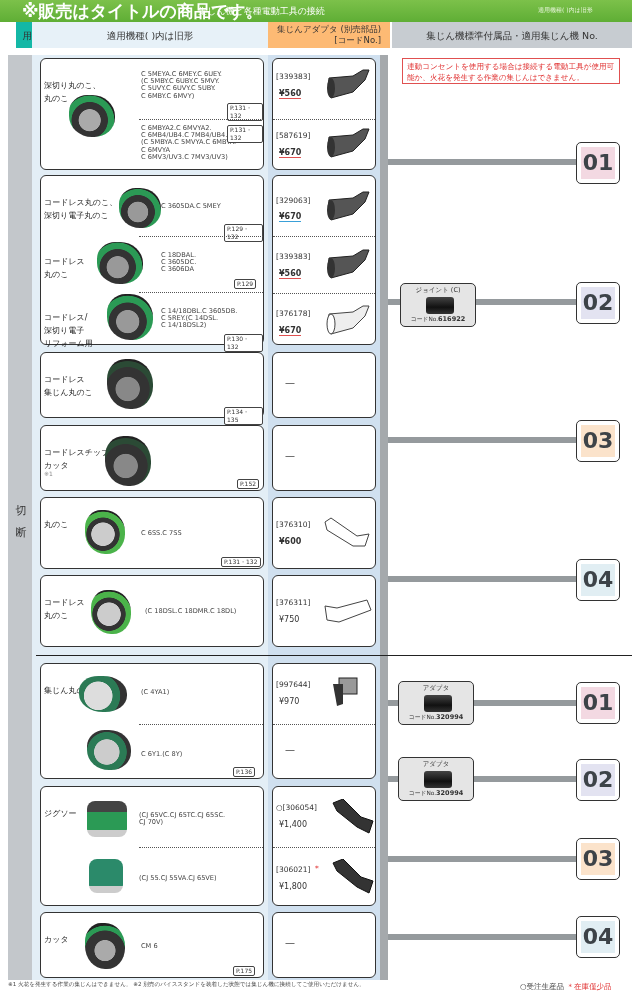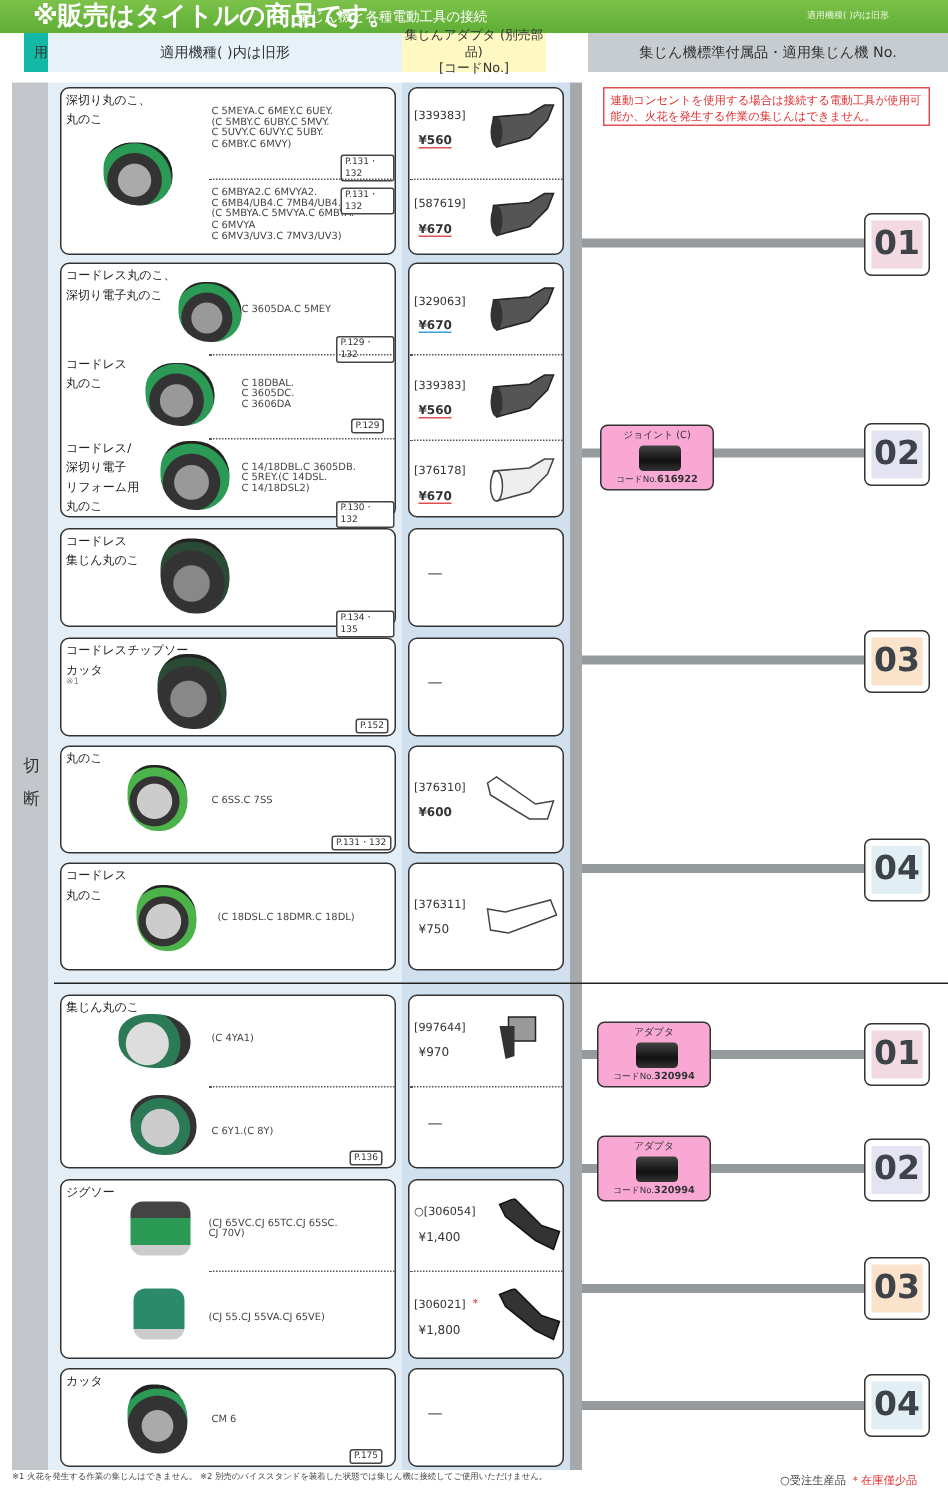--- a/index.html
+++ b/index.html
@@ -7,48 +7,48 @@
   .abs{position:absolute;}
   
   #titlebar{left:0;top:0;width:632px;height:22px;background:linear-gradient(#7cc14a,#5fae35);}
   #title-main{left:22px;top:0;font-size:17px;color:#fff;font-weight:bold;line-height:22px;white-space:nowrap;}
   #title-sub{left:198px;top:5px;font-size:9px;color:#fff;white-space:nowrap;}
   #title-note{left:538px;top:6px;font-size:6px;color:#e6f5d8;white-space:nowrap;}
   
   .hdr{top:22px;height:26px;font-size:9.5px;display:flex;align-items:center;justify-content:center;text-align:center;line-height:11px;color:#333;}
   #h-use{left:16px;width:32px;background:#14b8a6;}
   #h-models{left:32px;width:236px;background:#e7f1f8;}
-  #h-adapter{left:268px;width:96px;background:#fef9c3;font-size:8.5px;}
+  #h-adapter{left:268px;width:122px;background:#fdba74;font-size:8.5px;text-align:right;}
   #h-acc{left:392px;width:240px;background:#c7ccd1;}
   
   #use-col{left:8px;top:55px;width:24px;height:925px;background:#c3c7cb;}
   #models-bg{left:32px;top:55px;width:236px;height:925px;background:#e3eef6;}
   #adapter-bg{left:268px;top:55px;width:112px;height:925px;background:#d0e0ef;}
   #sep-v{left:380px;top:55px;width:8px;height:925px;background:#a5a9ac;}
   #kiri{left:12px;top:500px;width:18px;font-size:11px;line-height:22px;color:#333;text-align:center;}
   #divider{left:36px;top:655px;width:596px;height:1px;background:#222;}
   
   .box{position:absolute;background:#fff;border:1.3px solid #333;border-radius:6px;box-sizing:border-box;}
-  .lbl{position:absolute;font-size:8px;line-height:13px;color:#222;}
+  .lbl{position:absolute;font-size:8px;line-height:13px;color:#222;margin-top:19px;}
   .models{position:absolute;font-size:6.6px;line-height:7.2px;color:#444;white-space:pre;}
   .pref{position:absolute;font-size:6px;border:1px solid #444;border-radius:2px;padding:0 2px;color:#333;line-height:8px;background:#fff;}
   .dot{position:absolute;height:0;border-top:1px dotted #555;}
   .tool{position:absolute;border-radius:40% 50% 45% 50%;}
   .code{position:absolute;font-size:7.5px;color:#333;}
   .price{position:absolute;font-size:8px;color:#333;font-weight:bold;}
   .price.ul-red{border-bottom:1.5px solid #e05050;}
   .price.ul-blue{border-bottom:1.5px solid #3aa0d8;}
   .dash{position:absolute;font-size:10px;color:#444;}
   .nozzle{position:absolute;}
   
   #notice{left:402px;top:58px;width:218px;height:26px;border:1px solid #e05050;font-size:7.6px;color:#e03030;line-height:11px;padding:2px 4px;box-sizing:border-box;}
   .hline{position:absolute;height:6px;background:#959a9d;}
   .numbox{position:absolute;width:44px;height:42px;border:1.3px solid #333;border-radius:5px;background:#fff;box-sizing:border-box;}
   .numbox span{position:absolute;left:4px;top:4px;width:34px;height:32px;font-size:22px;font-weight:bold;color:#3d4348;text-align:center;line-height:32px;}
-  .accbox{position:absolute;width:76px;height:44px;border:1.3px solid #333;border-radius:5px;background:#f9a8d4;box-sizing:border-box;padding-left:28px;}
+  .accbox{position:absolute;width:76px;height:44px;border:1.3px solid #333;border-radius:5px;background:#e5e5e5;box-sizing:border-box;padding-left:28px;}
   .acc-title{position:absolute;left:0;top:2px;width:100%;text-align:center;font-size:6.5px;color:#333;}
   .acc-code{position:absolute;left:0;bottom:2px;width:100%;text-align:center;font-size:5.8px;color:#333;}
   .acc-code b{font-size:6.5px;}
   .acc-img{position:absolute;left:25px;top:13px;width:28px;height:17px;background:linear-gradient(#444,#111 60%,#333);border-radius:3px;}
   #footnote{left:8px;top:981px;font-size:5.6px;color:#444;white-space:nowrap;}
   #legend{left:520px;top:982px;font-size:7.5px;color:#444;white-space:nowrap;}
   #legend .red{color:#e03030;}
 </style>
 </head>
 <body>

